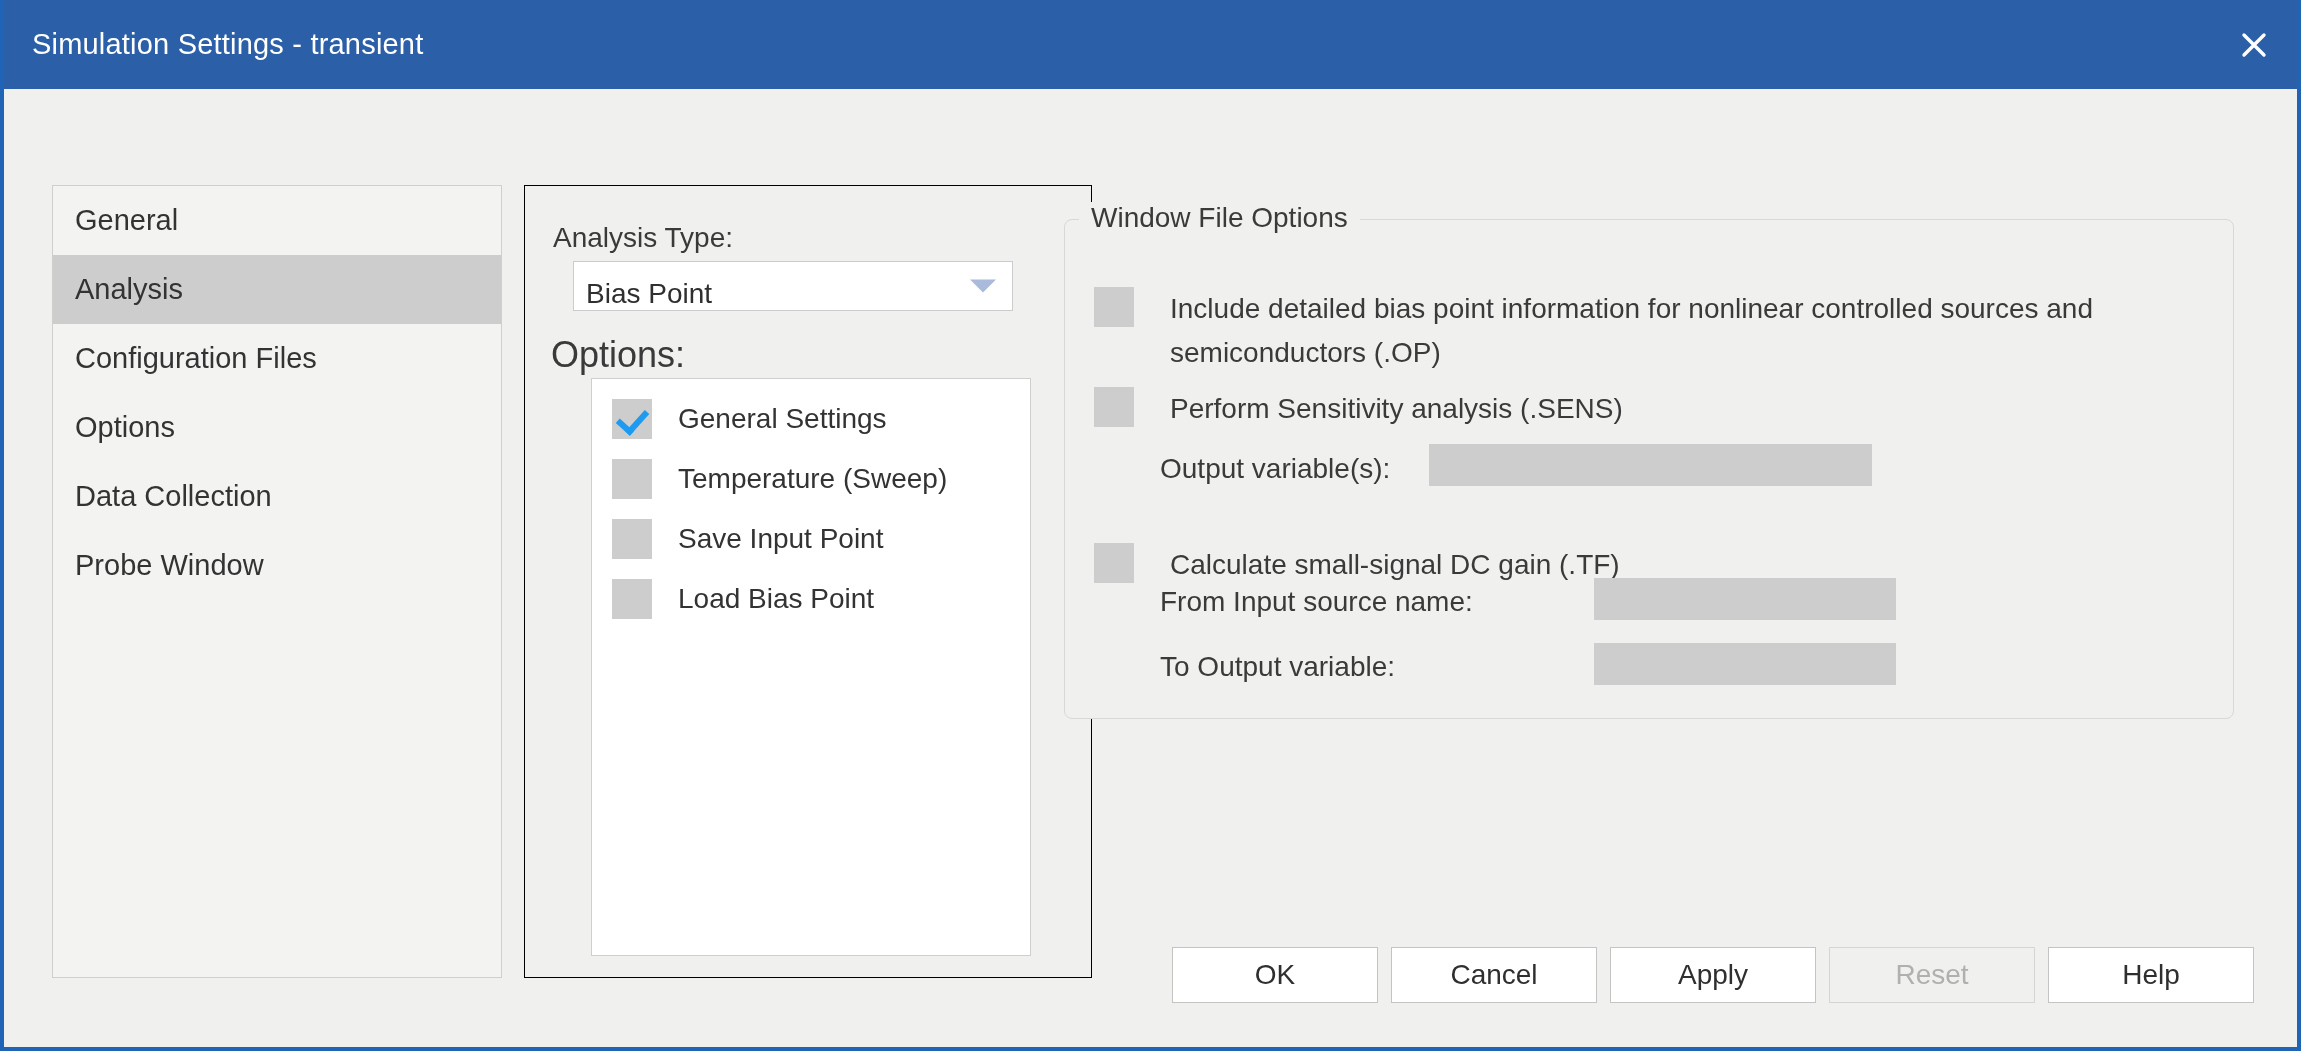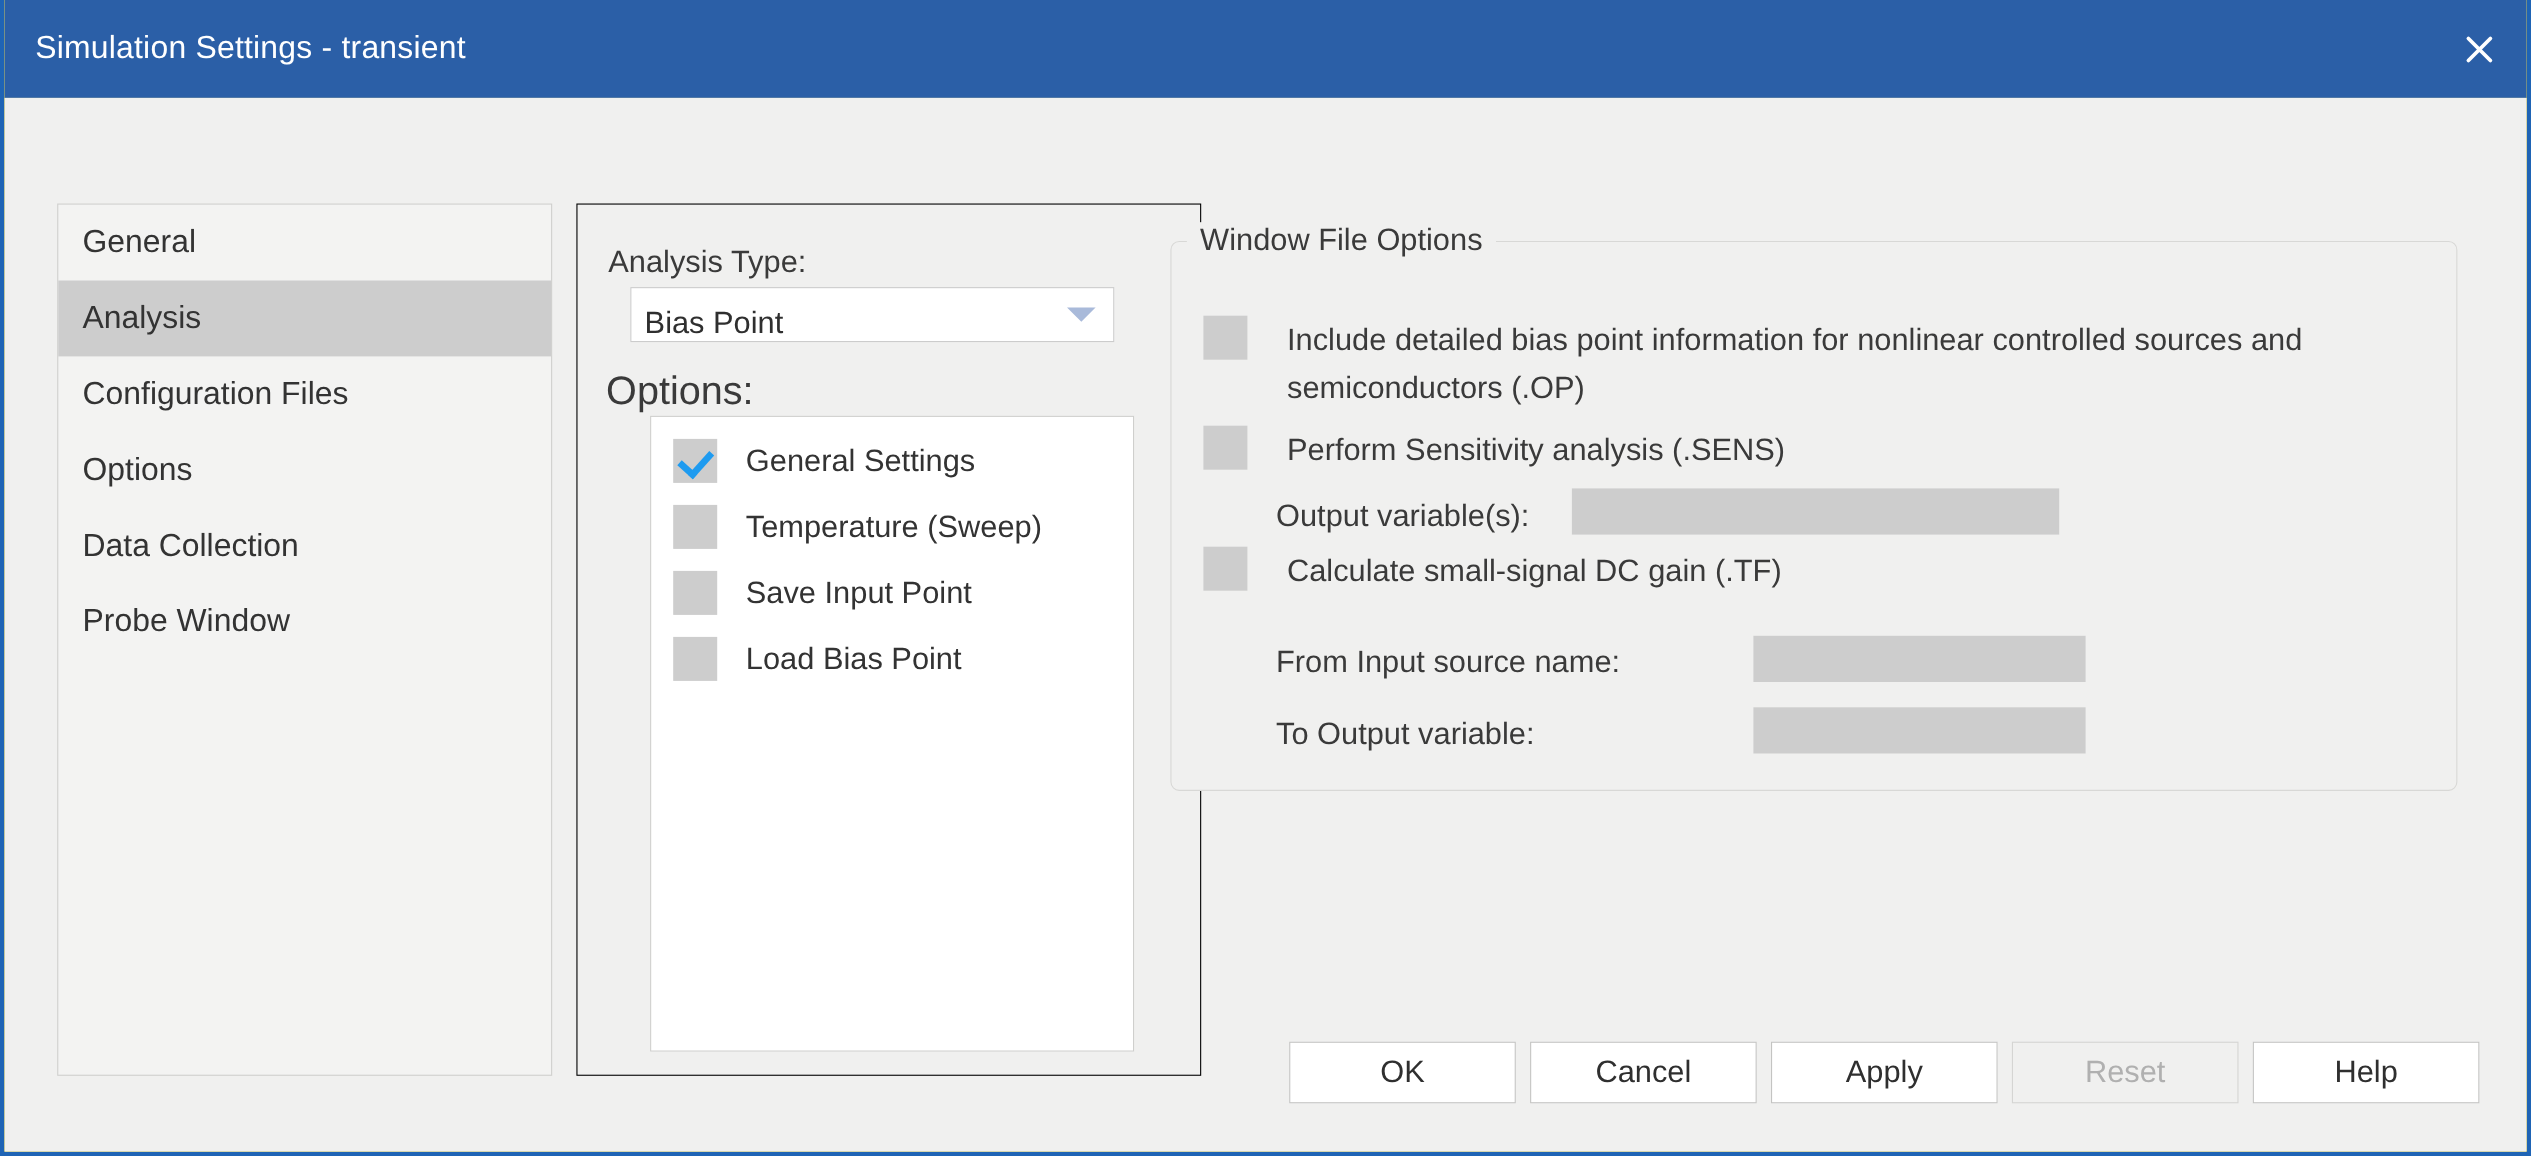--- a/index.html
+++ b/index.html
@@ -8,21 +8,21 @@
     background: #ffffff;
   }
   body {
     font-family: "Liberation Sans", sans-serif;
   }
   #window {
     position: relative;
     width: 2301px;
     height: 1051px;
     box-sizing: border-box;
-    background: #fde047;
+    background: #5eead4;
     border: 4px solid #1f64b5;
     border-top: none;
     overflow: hidden;
   }
   
   #titlebar {
     position: relative;
     height: 89px;
     background: #2b5fa7;
     display: flex;
@@ -341,21 +341,21 @@
     </div>
 
     <div class="og-row" style="left:1090px; top:298px;">
       <span class="og-chk"></span>
       <span class="og-text">Perform Sensitivity analysis (.SENS)</span>
     </div>
 
     <div class="og-field-label" style="left:1156px; top:364px;">Output variable(s):</div>
     <div class="og-input" style="left:1425px; top:355px; width:443px; height:42px;" title=""></div>
 
-    <div class="og-row" style="left:1090px; top:408px;justify-content:center;">
+    <div class="og-row" style="left:1090px; top:454px;justify-content:center;">
       <span class="og-chk"></span>
       <span class="og-text">Calculate small-signal DC gain (.TF)</span>
     </div>
 
     <div class="og-field-label" style="left:1156px; top:497px;">From Input source name:</div>
     <div class="og-input" style="left:1590px; top:489px; width:302px; height:42px;" title=""></div>
 
     <div class="og-field-label" style="left:1156px; top:562px;">To Output variable:</div>
     <div class="og-input" style="left:1590px; top:554px; width:302px; height:42px;" title=""></div>
 

